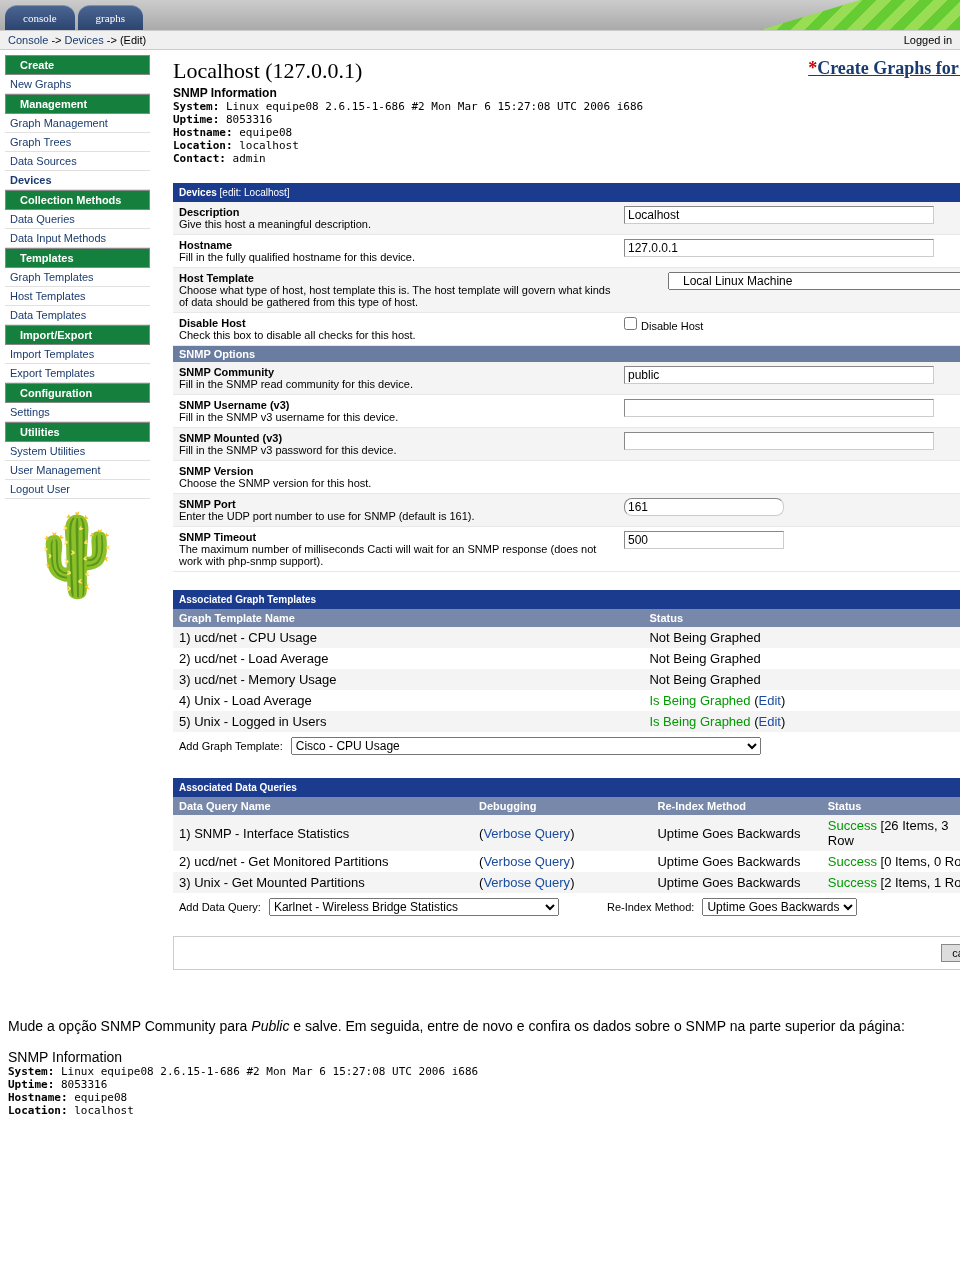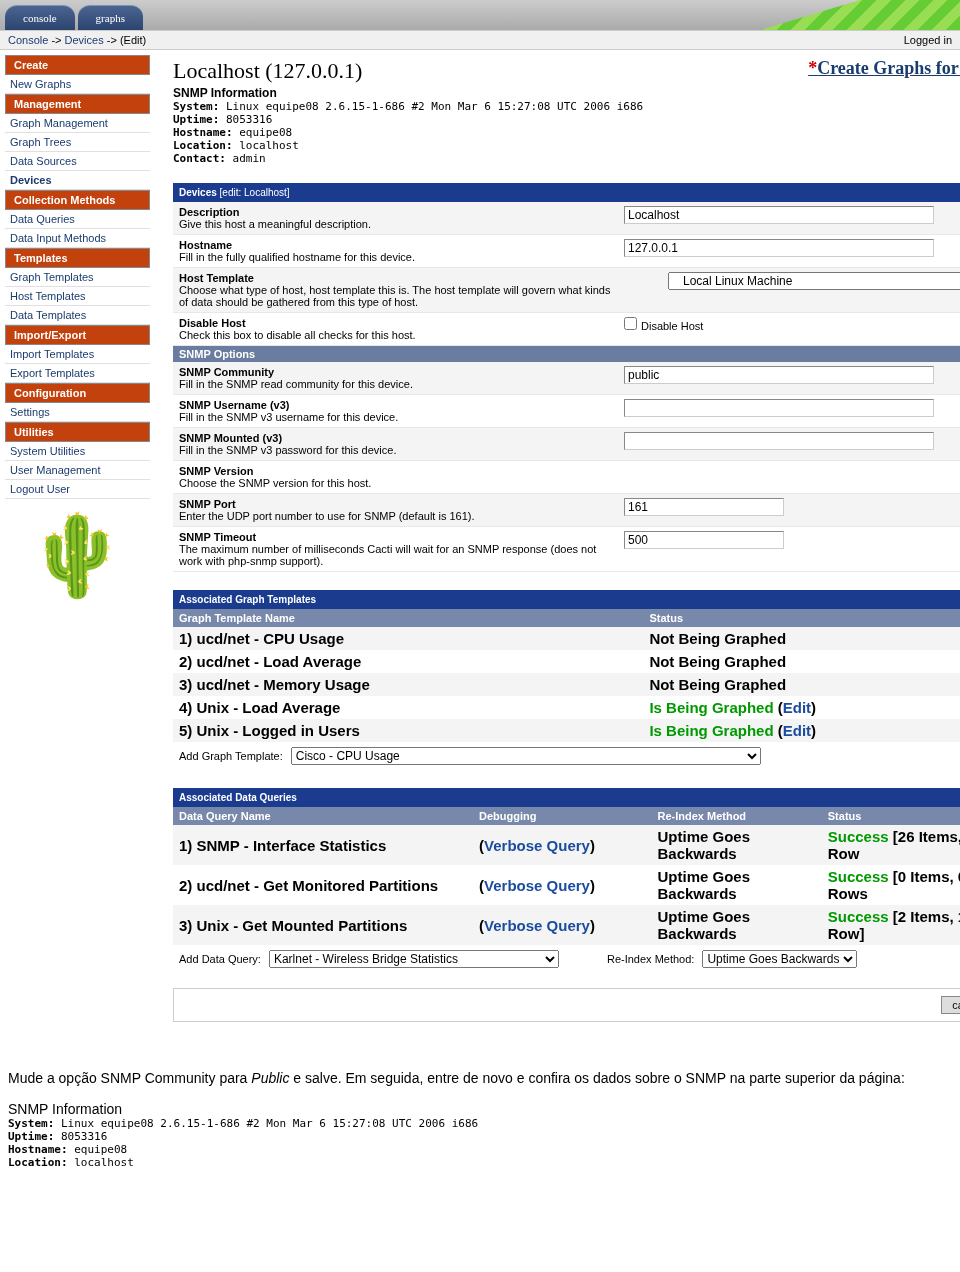--- a/index.html
+++ b/index.html
@@ -4,21 +4,21 @@
 <style>
 * { box-sizing: border-box; margin: 0; padding: 0; }
 body { font-family: Verdana, Arial, sans-serif; font-size: 11px; background: #fff; color: #000; }
 .top-bar { background: linear-gradient(#ccc, #aaa); height: 30px; display: flex; align-items: flex-end; padding-left: 5px; position: relative; }
 .top-bar::after { content: ''; position: absolute; right: 0; bottom: 0; width: 200px; height: 30px; background: repeating-linear-gradient(-45deg,#6c3,#6c3 10px,#9d5 10px,#9d5 20px); clip-path: polygon(50% 0,100% 0,100% 100%,0 100%); }
 .tab { background: linear-gradient(#4a6590,#2c4570); color: #fff; padding: 6px 18px 6px 18px; border-radius: 12px 12px 0 0; margin-right: 3px; cursor: pointer; font-size: 11px; font-family: Verdana; border-top:1px solid #7a95b8; }
 .breadcrumb { background: #f0f0f0; border-bottom: 1px solid #ccc; border-top:1px solid #ccc; padding: 3px 8px; font-size: 11px; display:flex; justify-content:space-between; }
 .breadcrumb a { color: #1a3b6e; text-decoration: none; }
 .layout { display: flex; }
 .sidebar { width: 155px; padding: 5px; flex-shrink:0; }
-.side-section-header { background: #c2410c; color: #fff; font-weight: bold; padding: 3px 8px; font-size: 11px; border:1px solid #888; }
+.side-section-header { background: #15803d; color: #fff; font-weight: bold; padding: 3px 14px; font-size: 11px; border:1px solid #888; }
 .side-link { display: block; padding: 3px 5px; color: #1a3b6e; text-decoration: none; font-size: 11px; border-bottom:1px solid #e0e0e0; }
 .side-link.active { font-weight: bold; }
 .cactus { margin-top:10px; text-align:center; font-size:80px; color:#3a2; }
 .content { flex: 1; padding: 8px 0 8px 18px; }
 h1.host-title { font-family: "Times New Roman", serif; font-size: 22px; font-weight: normal; margin-bottom: 2px; }
 .snmp-info-title { font-weight: bold; font-size: 12px; }
 .monolabel { font-family: monospace; font-size: 11px; }
 .create-link { color: #1a3b6e; font-family:"Times New Roman",serif; font-size:18px; font-weight:bold; float:right; }
 .create-link .ast { color:#c00; }
 .panel-header-blue { background: #1a3b8e; color: #fff; font-weight: bold; padding: 4px 6px; font-size: 10px; }
@@ -27,21 +27,21 @@
 .form-row { display: flex; border-bottom: 1px solid #e8e8e8; }
 .form-row.alt { background: #f4f4f4; }
 .form-label { width: 445px; padding: 4px 6px; font-size: 11px; }
 .form-label strong { font-weight: bold; }
 .form-field { flex: 1; padding: 4px 6px; }
 .form-field input[type=text], .form-field input[type=password] { width: 310px; font-size: 12px; padding: 1px 3px; border:1px solid #888; border-right-color:#ccc; border-bottom-color:#ccc; }
 .form-field select { font-size: 12px; padding: 0 10px; margin-left: 44px; }
 .chk { margin-right:4px; }
 .tbl-header { background: #7788aa; color: #fff; font-weight: bold; font-size: 11px; }
 .tbl-header td { padding: 3px 6px; }
-.data-row td { padding: 3px 6px; font-size: 15px; font-weight: bold; }
+.data-row td { padding: 3px 6px; font-size: 13px; }
 .data-row.alt { background: #f4f4f4; }
 table.wide { width: 100%; border-collapse: collapse; }
 .status-green { color: #090; }
 .link { color:#1a4b9e; text-decoration:none; }
 .addrow { padding:5px 6px; display:flex; align-items:center; gap:8px; font-size:11px; }
 .addrow select { font-size:12px; }
 .cancel-btn { border:1px solid #888; background:#ddd; padding:2px 10px; font-size:11px; cursor:pointer; float:right; margin:5px 0; }
 .bottom-para { font-family: Arial, sans-serif; font-size: 14px; margin: 40px 0 15px 0; }
 </style>
 </head>
@@ -135,21 +135,21 @@
     </div>
     <div class="form-row alt">
       <div class="form-label"><strong>SNMP Mounted (v3)</strong><br><span>Fill in the SNMP v3 password for this device.</span></div>
       <div class="form-field"><input type="text" value="" style=""></div>
     </div>
     <div class="form-row">
       <div class="form-label"><strong>SNMP Version</strong><br><span>Choose the SNMP version for this host.</span></div>
     </div>
     <div class="form-row alt">
       <div class="form-label"><strong>SNMP Port</strong><br><span>Enter the UDP port number to use for SNMP (default is 161).</span></div>
-      <div class="form-field"><input type="text" style="width: 160px;" value="161"></div>
+      <div class="form-field"><input type="text" style="width: 160px; border-radius: 8px;" value="161"></div>
     </div>
     <div class="form-row">
       <div class="form-label"><strong>SNMP Timeout</strong><br><span>The maximum number of milliseconds Cacti will wait for an SNMP response (does not work with php-snmp support).</span></div>
       <div class="form-field"><input type="text" style="width: 160px;" value="500"></div>
     </div>
 
     <div style="height:18px"></div>
 
     <div class="panel-header-blue">Associated Graph Templates</div>
     <table class="wide">

